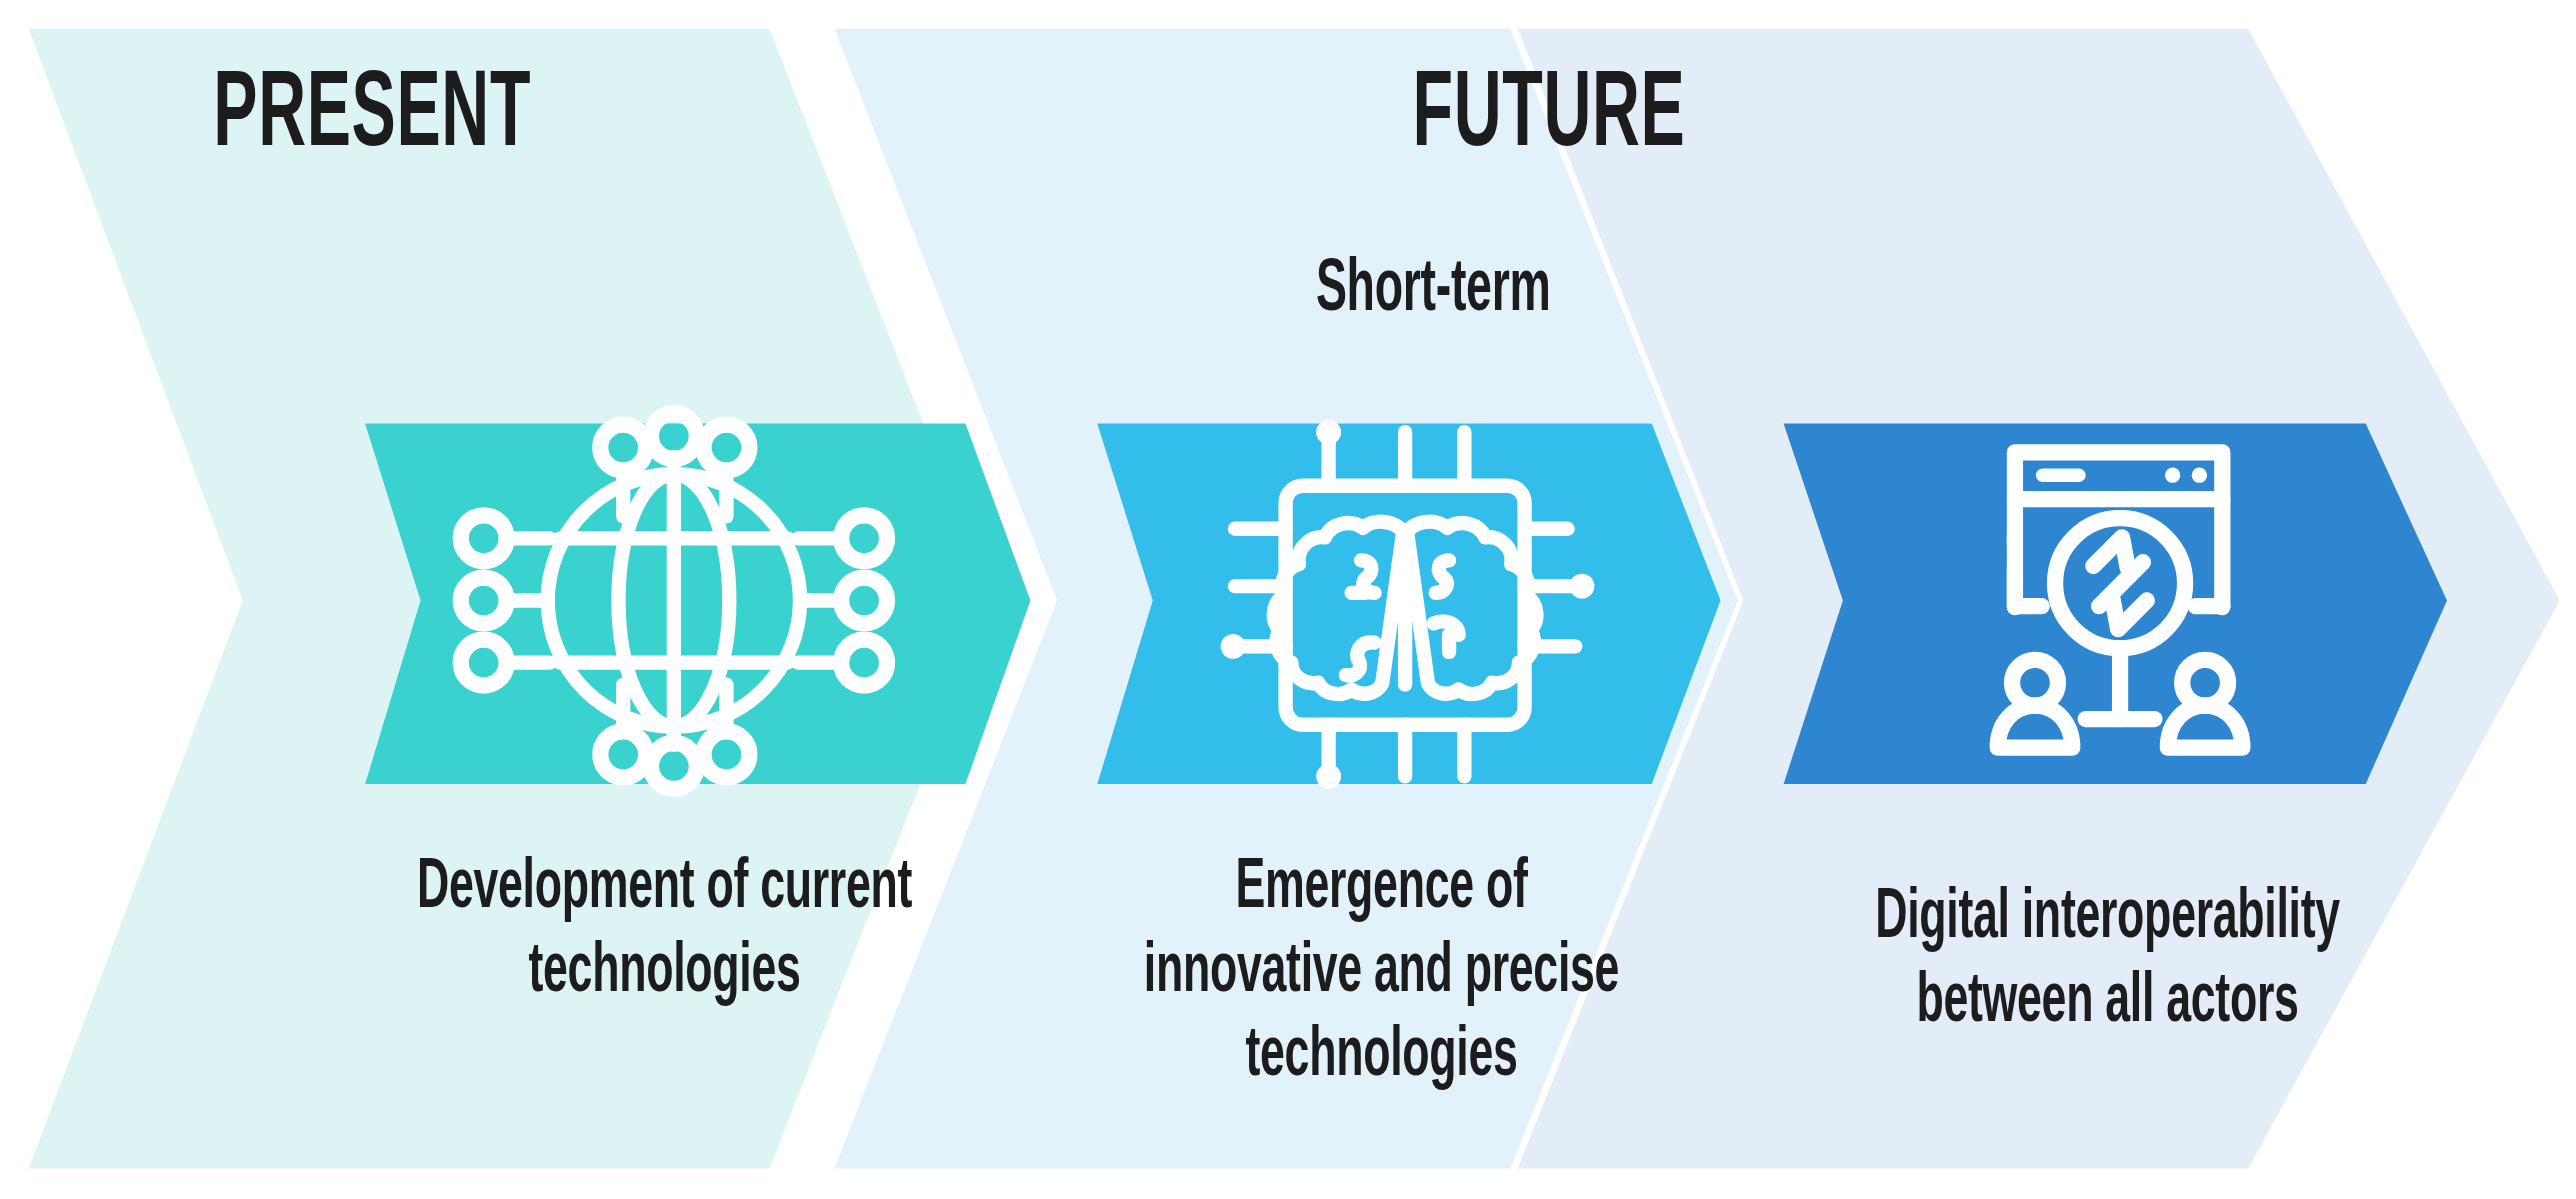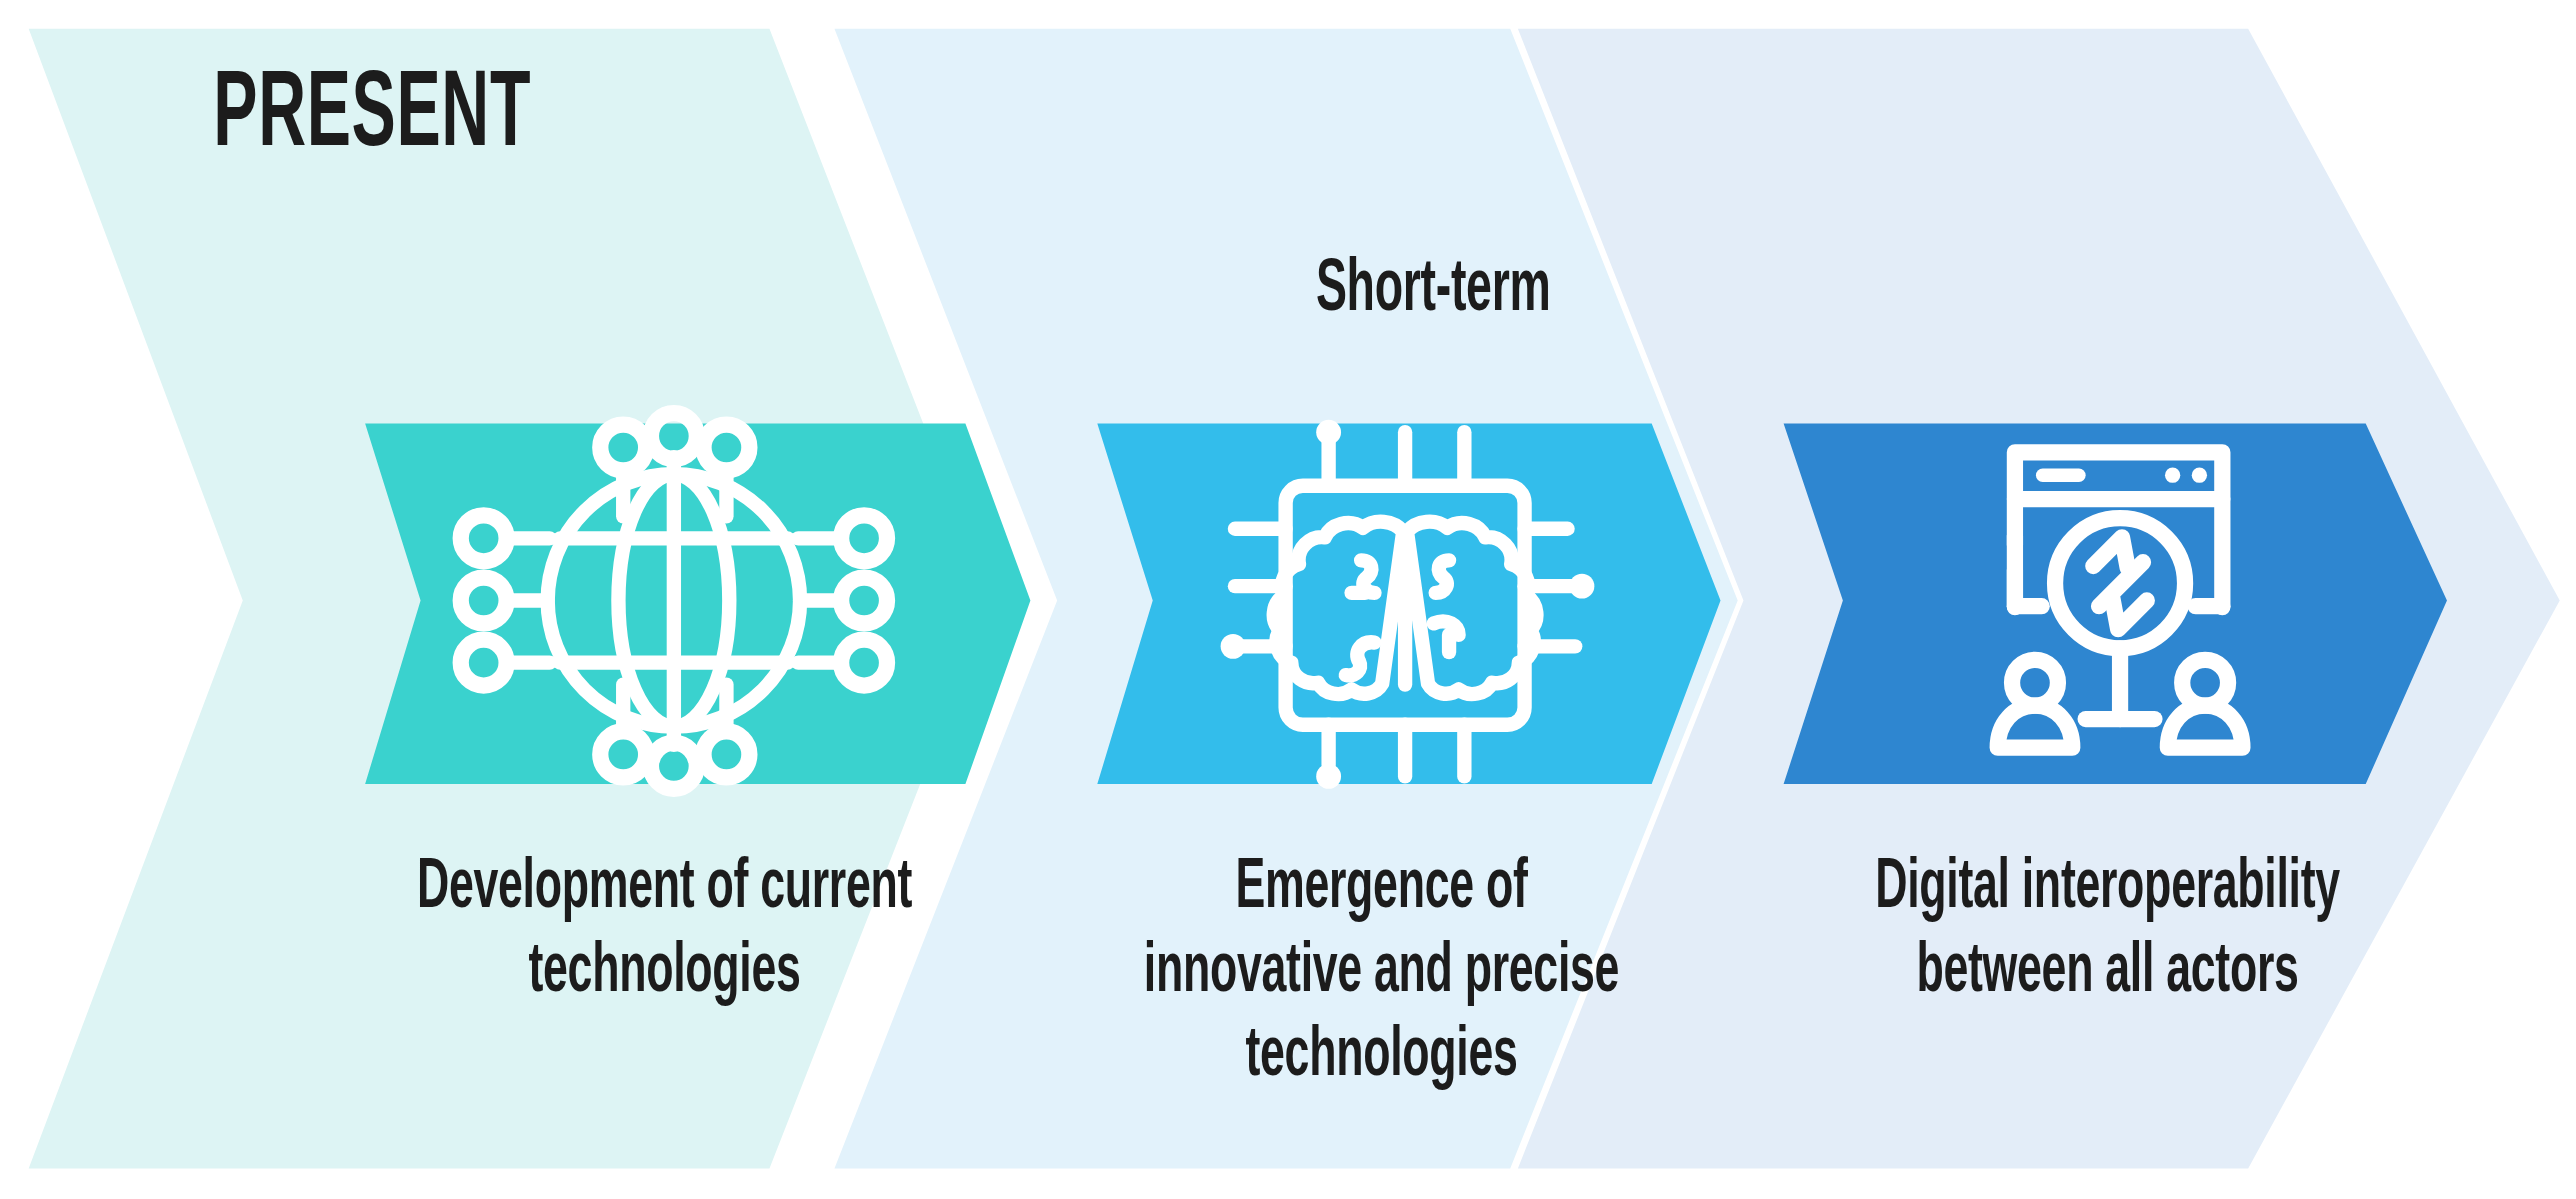--- a/index.html
+++ b/index.html
@@ -174,32 +174,35 @@
       <rect x="2130" y="490" width="52" height="14" rx="7"></rect>
       <circle cx="2273" cy="497" r="8"></circle>
       <circle cx="2301" cy="497" r="8"></circle>
     </g>
   </svg>
 
   <div class="txtbox" style="left:172px;top:55px;width:401px;height:115px;">
     <span class="txt era">PRESENT</span>
   </div>
 
+  <div class="txtbox" style="left:1348px;top:55px;width:401px;height:115px;">
+    <span class="txt era">FUTURE</span>
+  </div>
 
   <div class="txtbox" style="left:1137px;top:247px;width:593px;height:92px;">
     <span class="txt horizon">Short-term</span>
   </div>
 
 
   <div class="txtbox" style="left:985px;top:841px;width:793px;height:287px;">
     <span class="txt cap" style="width:793px;">Emergence of innovative and precise technologies</span>
   </div>
 
   <div class="txtbox" style="left:268px;top:841px;width:793px;height:210px;">
     <span class="txt cap" style="width:793px;">Development of current technologies</span>
   </div>
 
-  <div class="txtbox" style="left:1711px;top:841px;width:793px;height:210px;">
+  <div class="txtbox" style="left:1711px;top:871px;width:793px;height:210px;">
     <span class="txt cap" style="width:793px;">Digital interoperability between all actors</span>
   </div>
 
 </div>
 
 
 </body></html>

